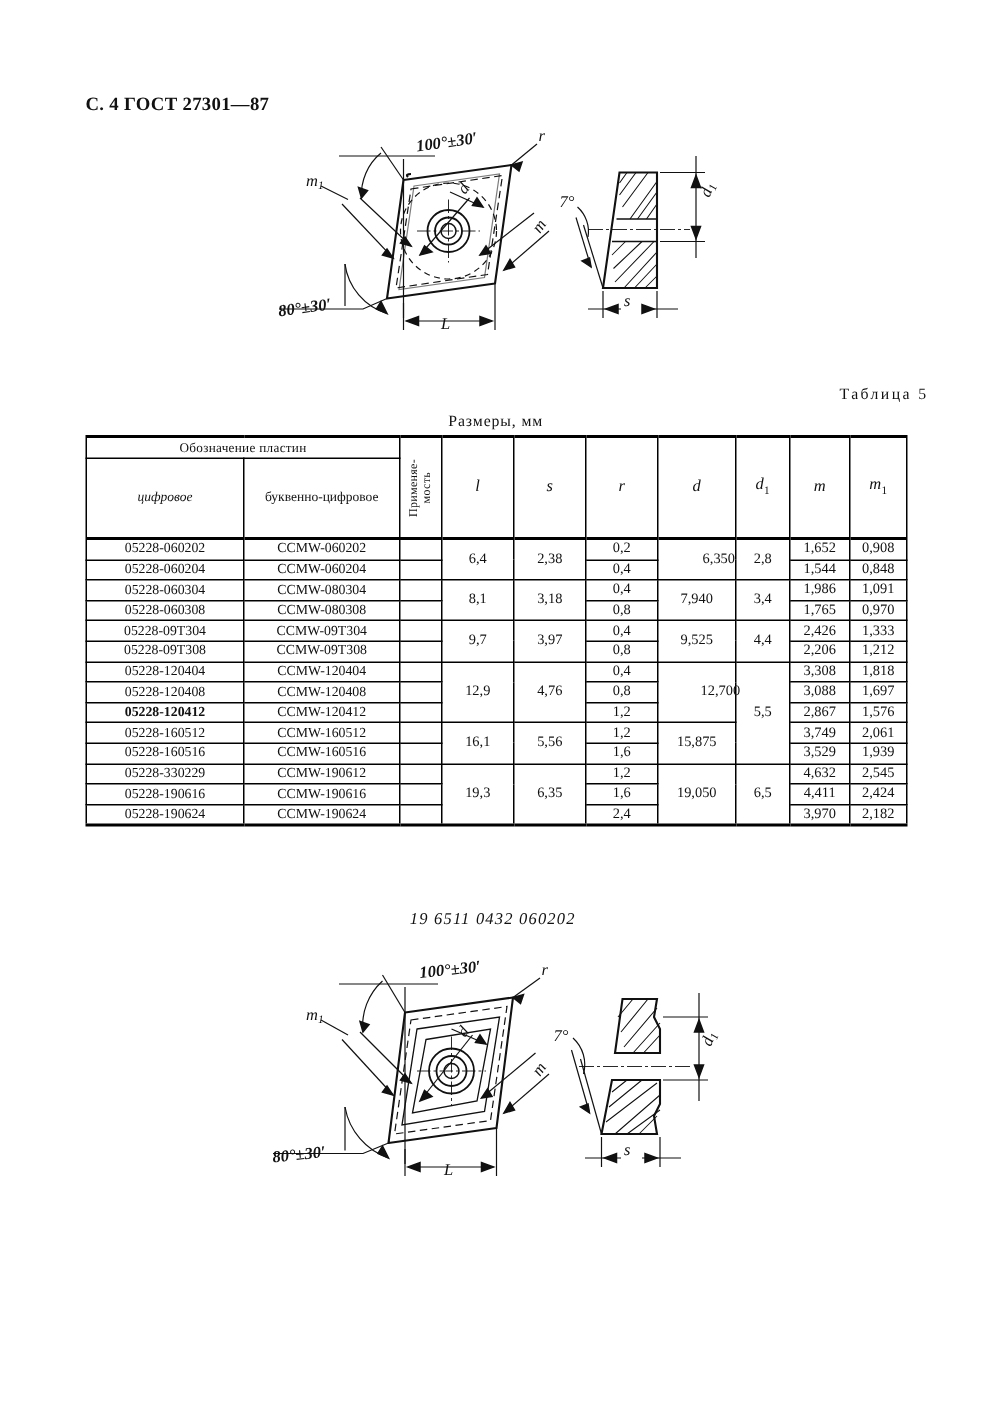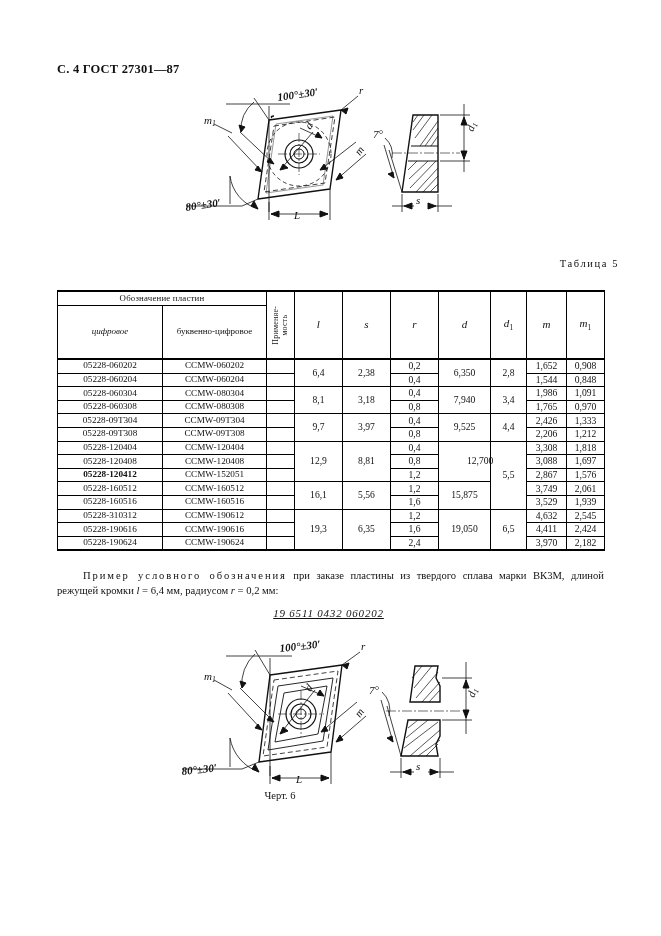--- a/index.html
+++ b/index.html
@@ -74,21 +74,21 @@
 
   
   .example{
     position:absolute;left:57px;top:568px;width:547px;
     font-size:10.6px;line-height:1.45;text-align:justify;
   }
   .example .sp{letter-spacing:1.9px;}
   .example i{font-style:italic;}
   .code-line{
     position:absolute;left:0;right:4px;top:607px;
-    text-align:center;font-style:italic;font-size:11px;letter-spacing:.8px;text-decoration:underline;
+    text-align:center;font-style:italic;font-size:11px;letter-spacing:.8px;
   }
 
   svg{display:block;}
   .ln{stroke:#111;fill:none;}
   .lbl{font-family:"Liberation Serif",serif;font-style:italic;font-size:11px;fill:#111;}
 </style>
 </head>
 <body>
 
 <div class="page">
@@ -188,20 +188,21 @@
       <text class="lbl" x="190" y="76" transform="rotate(-55 190 76)">m</text>
       <text class="lbl" x="140" y="50" transform="rotate(-52 140 50)">d</text>
       <text class="lbl" x="124" y="139">L</text>
       <text class="lbl" x="203" y="58">7°</text>
       <text class="lbl" x="303" y="52" transform="rotate(-70 303 52)">d<tspan font-size="7.5" dy="2">1</tspan></text>
       <text class="lbl" x="246" y="124">s</text>
     </svg>
   </div>
 
   <div class="tbl-label">Таблица 5</div>
+  <div class="tbl-title">Размеры, мм</div>
 
   <div class="tbl-wrap">
     <table class="dims">
       <colgroup>
         <col class="c-num">
           <col class="c-alpha">
           <col class="c-app">
         <col class="c-l">
           <col class="c-s">
           <col class="c-r">
@@ -230,21 +231,21 @@
         </tr>
       </thead>
       <tbody id="tbody">
           <tr>
             <td class="data ">05228-060202</td>
             <td class="data ">CCMW-060202</td>
             <td class="data "></td>
             <td class="data num" rowspan="2" style="border-bottom:1.8px solid #000;">6,4</td>
             <td class="data num" rowspan="2" style="border-bottom:1.8px solid #000;">2,38</td>
             <td class="data num">0,2</td>
-            <td class="data num" rowspan="2" style="border-bottom:1.8px solid #000;">6,350</td>
+            <td class="data num" rowspan="2" style="border-bottom:1.8px solid #000;text-align:right;">6,350</td>
             <td class="data num" rowspan="2" style="border-bottom:1.8px solid #000;">2,8</td>
             <td class="data num">1,652</td>
             <td class="data num">0,908</td>
           </tr>
           <tr>
             <td class="data " style="border-bottom:1.8px solid #000;">05228-060204</td>
             <td class="data " style="border-bottom:1.8px solid #000;">CCMW-060204</td>
             <td class="data " style="border-bottom:1.8px solid #000;"></td>
             <td class="data num" style="border-bottom:1.8px solid #000;">0,4</td>
             <td class="data num">1,544</td>
@@ -288,38 +289,38 @@
             <td class="data " style="border-bottom:1.8px solid #000;"></td>
             <td class="data num" style="border-bottom:1.8px solid #000;">0,8</td>
             <td class="data num">2,206</td>
             <td class="data num">1,212</td>
           </tr>
           <tr>
             <td class="data ">05228-120404</td>
             <td class="data ">CCMW-120404</td>
             <td class="data "></td>
             <td class="data num" rowspan="3" style="border-bottom:1.8px solid #000;">12,9</td>
-            <td class="data num" rowspan="3" style="border-bottom:1.8px solid #000;">8,81</td>
+            <td class="data num" rowspan="3" style="border-bottom:1.8px solid #000;">4,76</td>
             <td class="data num">0,4</td>
             <td class="data num" rowspan="3" style="border-bottom:1.8px solid #000;padding-left:28px;">12,700</td>
             <td class="data num" rowspan="5" style="border-bottom:1.8px solid #000;">5,5</td>
             <td class="data num">3,308</td>
             <td class="data num">1,818</td>
           </tr>
           <tr>
             <td class="data ">05228-120408</td>
             <td class="data ">CCMW-120408</td>
             <td class="data "></td>
             <td class="data num">0,8</td>
             <td class="data num">3,088</td>
             <td class="data num">1,697</td>
           </tr>
           <tr>
             <td class="data " style="border-bottom:1.8px solid #000;font-weight:bold;">05228-120412</td>
-            <td class="data " style="border-bottom:1.8px solid #000;">CCMW-152051</td>
+            <td class="data " style="border-bottom:1.8px solid #000;">CCMW-120412</td>
             <td class="data " style="border-bottom:1.8px solid #000;"></td>
             <td class="data num" style="border-bottom:1.8px solid #000;">1,2</td>
             <td class="data num">2,867</td>
             <td class="data num">1,576</td>
           </tr>
           <tr>
             <td class="data ">05228-160512</td>
             <td class="data ">CCMW-160512</td>
             <td class="data "></td>
             <td class="data num" rowspan="2" style="border-bottom:1.8px solid #000;">16,1</td>
@@ -331,21 +332,21 @@
           </tr>
           <tr>
             <td class="data " style="border-bottom:1.8px solid #000;">05228-160516</td>
             <td class="data " style="border-bottom:1.8px solid #000;">CCMW-160516</td>
             <td class="data " style="border-bottom:1.8px solid #000;"></td>
             <td class="data num" style="border-bottom:1.8px solid #000;">1,6</td>
             <td class="data num">3,529</td>
             <td class="data num">1,939</td>
           </tr>
           <tr>
-            <td class="data ">05228-310312</td>
+            <td class="data ">05228-330229</td>
             <td class="data ">CCMW-190612</td>
             <td class="data "></td>
             <td class="data num" rowspan="3" style="border-bottom:2px solid #000;">19,3</td>
             <td class="data num" rowspan="3" style="border-bottom:2px solid #000;">6,35</td>
             <td class="data num">1,2</td>
             <td class="data num" rowspan="3" style="border-bottom:2px solid #000;">19,050</td>
             <td class="data num" rowspan="3" style="border-bottom:2px solid #000;font-family:Liberation Serif, serif;">6,5</td>
             <td class="data num">4,632</td>
             <td class="data num">2,545</td>
           </tr>
@@ -362,23 +363,20 @@
             <td class="data " style="border-bottom:1.8px solid #000;border-bottom:2px solid #000;">CCMW-190624</td>
             <td class="data " style="border-bottom:1.8px solid #000;border-bottom:2px solid #000;"></td>
             <td class="data num" style="border-bottom:1.8px solid #000;border-bottom:2px solid #000;">2,4</td>
             <td class="data num" style="border-bottom:2px solid #000;">3,970</td>
             <td class="data num" style="border-bottom:2px solid #000;">2,182</td>
           </tr>
         </tbody>
     </table>
   </div>
 
-  <div class="example">
-    <span style="display:inline-block;width:26px;"></span><span class="sp">Пример  условного  обозначения</span><span> при заказе пластины из твердого сплава марки ВК3М, длиной режущей кромки </span><i>l</i><span> = 6,4 мм, радиусом </span><i>r</i><span> = 0,2 мм:</span>
-  </div>
   <div class="code-line">19 6511 0432 060202</div>
 
   <div class="figure" style="left:160px;top:630px;width:340px;height:180px;">
     <svg width="340" height="165" viewBox="0 0 340 165">
       <g stroke="#111" fill="none" stroke-width="1">
 
         <path class="ln" d="M 110 45 L 182 35 L 171 122 L 99 132 Z" stroke-width="1.4" stroke-linejoin="round"></path>
 
         <path class="ln" d="M 114 50 L 178 41 L 167 117 L 103 126 Z" stroke-dasharray="5,3" stroke-width=".8"></path>
 
@@ -453,16 +451,15 @@
       <text class="lbl" x="22" y="145" transform="rotate(-6 22 145)" style="font-weight:600">80°±30′</text>
       <text class="lbl" x="201" y="20">r</text>
       <text class="lbl" x="44" y="50">m<tspan font-size="7.5" dy="2">1</tspan></text>
       <text class="lbl" x="200" y="88" transform="rotate(-55 200 88)">m</text>
       <text class="lbl" x="150" y="62" transform="rotate(-54 150 62)">d</text>
       <text class="lbl" x="136" y="153">L</text>
       <text class="lbl" x="209" y="64">7°</text>
       <text class="lbl" x="314" y="68" transform="rotate(-70 314 68)">d<tspan font-size="7.5" dy="2">1</tspan></text>
       <text class="lbl" x="256" y="140">s</text>
     </svg>
-    <div class="fig-caption" style="top:160px;left:-50px;">Черт. 6</div>
   </div>
 
 </div>
 
 </body></html>

